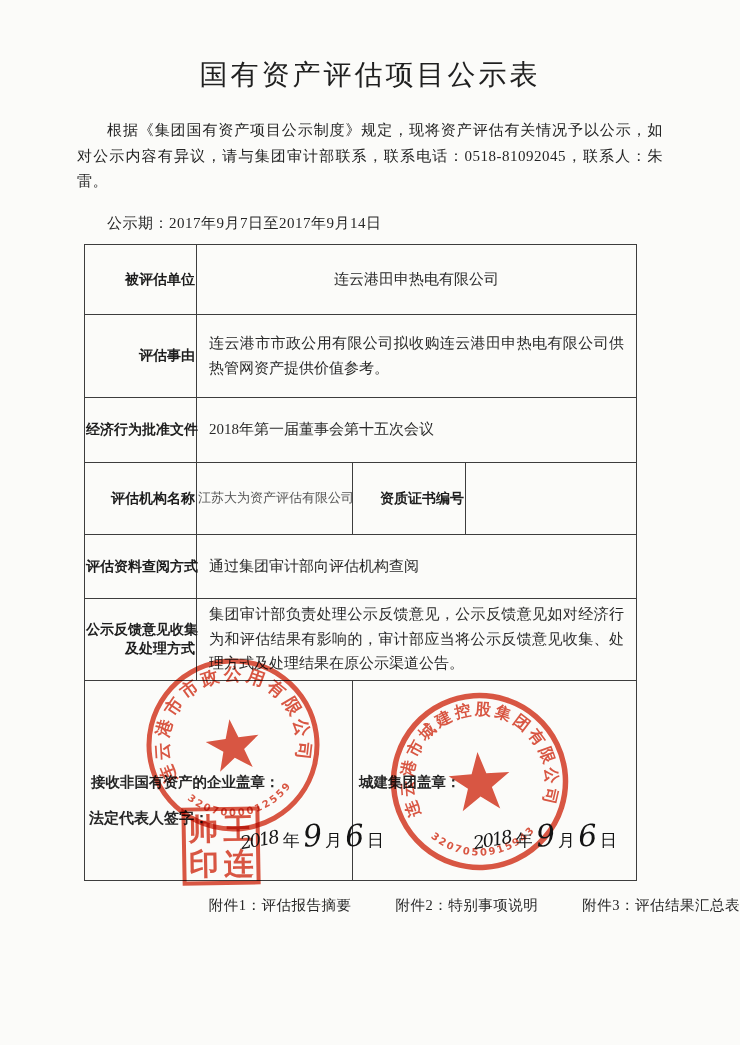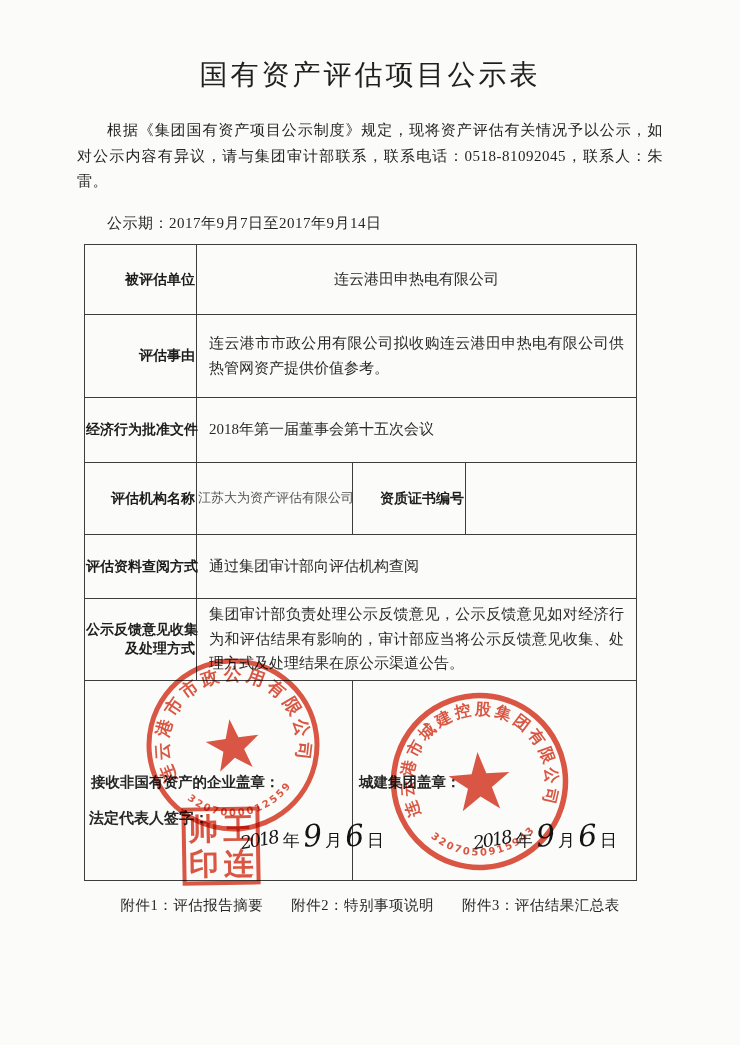--- a/index.html
+++ b/index.html
@@ -109,21 +109,21 @@
     z-index:5;
     font-family:"DejaVu Serif","Liberation Serif",serif;
   }
   .left-date{left:155px;top:148px;}
   .right-date{left:120px;top:148px;}
   .hw-date span{display:inline-block;vertical-align:baseline;}
   .hw-year{font-size:18px;font-style:italic;transform:rotate(-10deg);letter-spacing:-2px;margin-right:2px;}
   .hw-unit{font-size:17px;margin:0 3px;}
   .hw-num{font-size:30px;font-style:italic;transform:rotate(-5deg);line-height:0;}
   .footer-attachments{
-    display:flex;justify-content:center;gap:28px;
+    display:flex;justify-content:flex-end;gap:44px;
     margin-top:15px;
     font-size:14.5px;letter-spacing:.5px;
     color:#272727;
   }
 </style>
 </head>
 <body>
 
 <div class="page">
 

